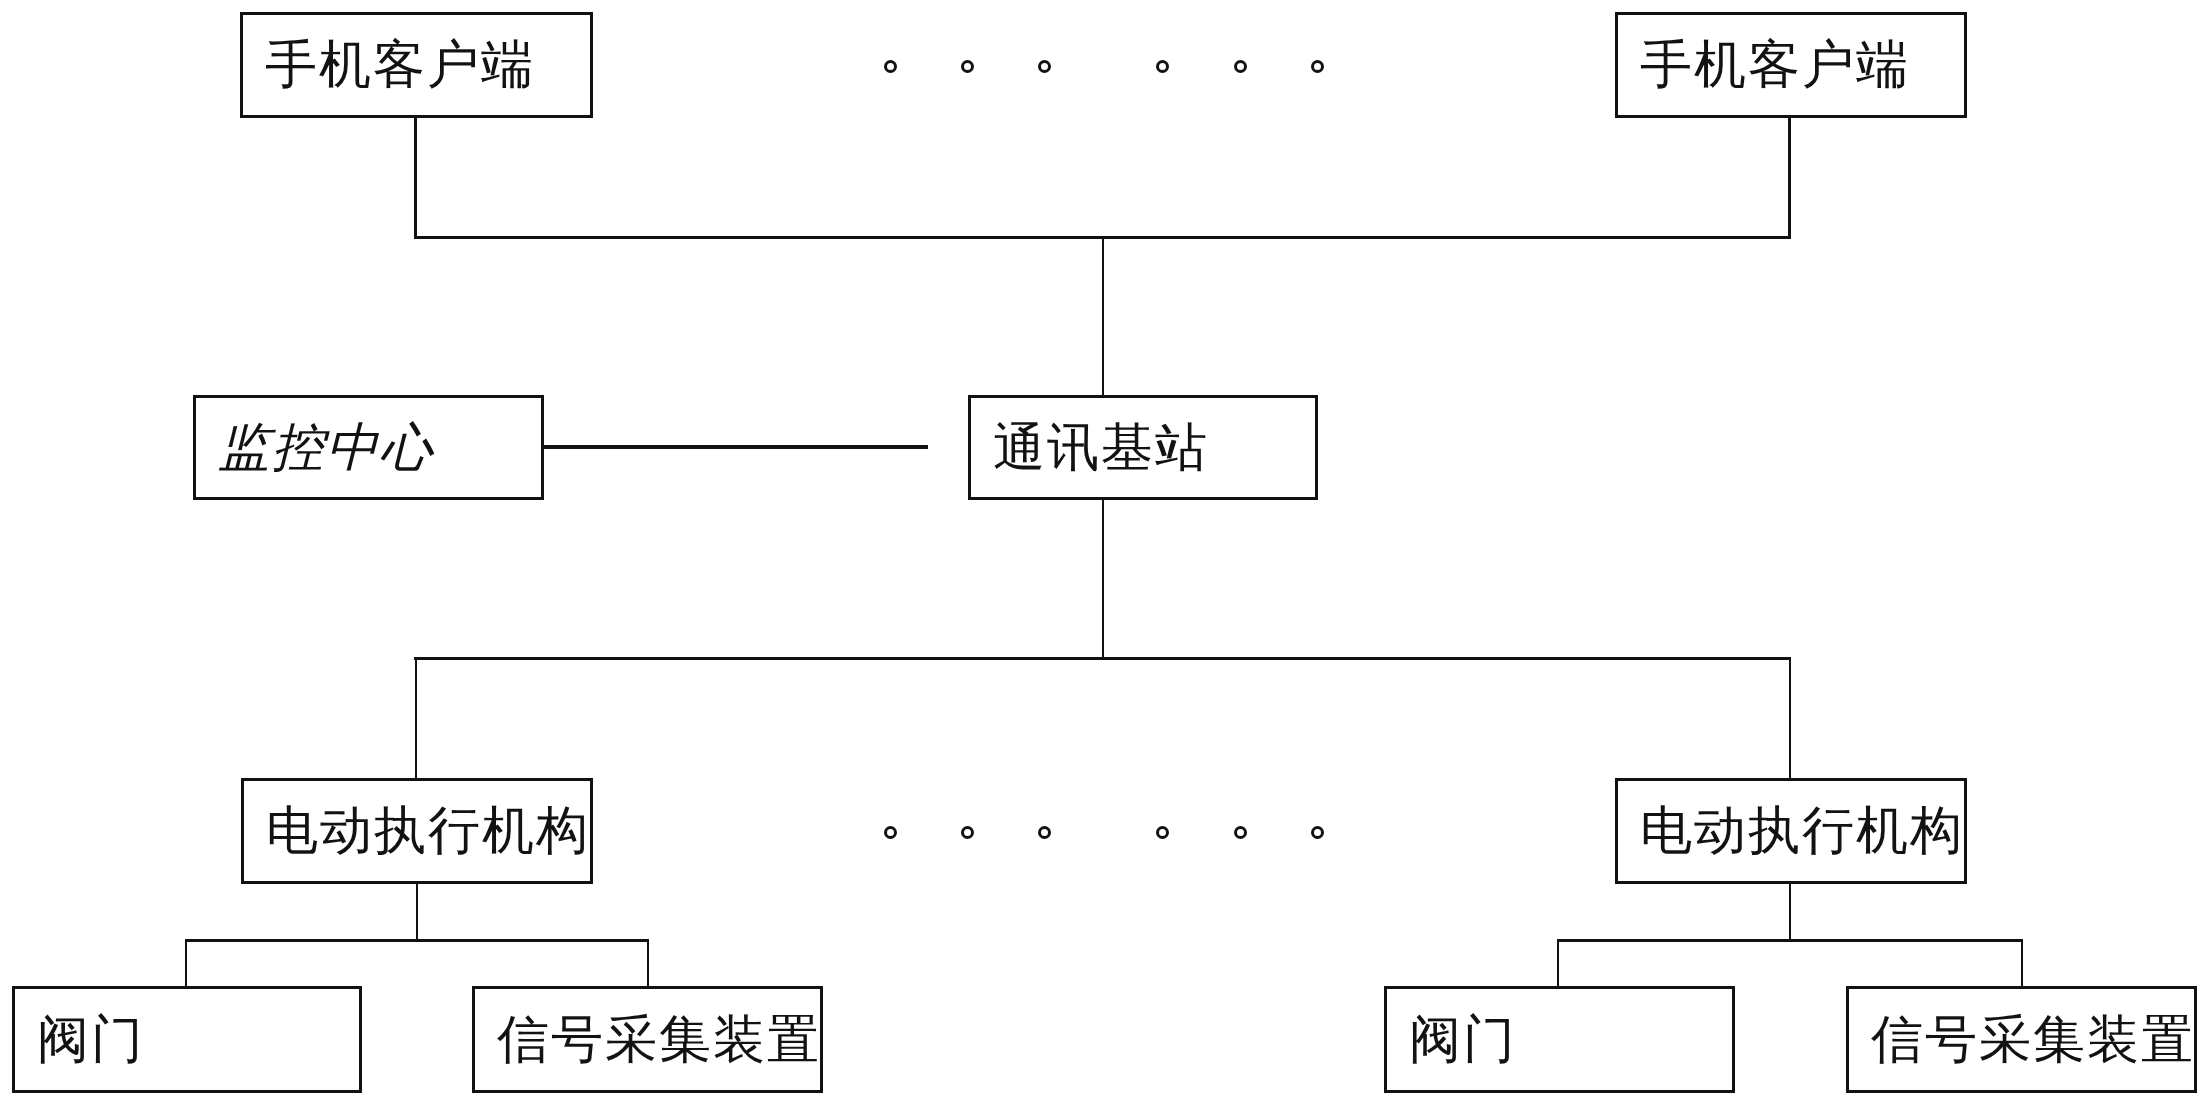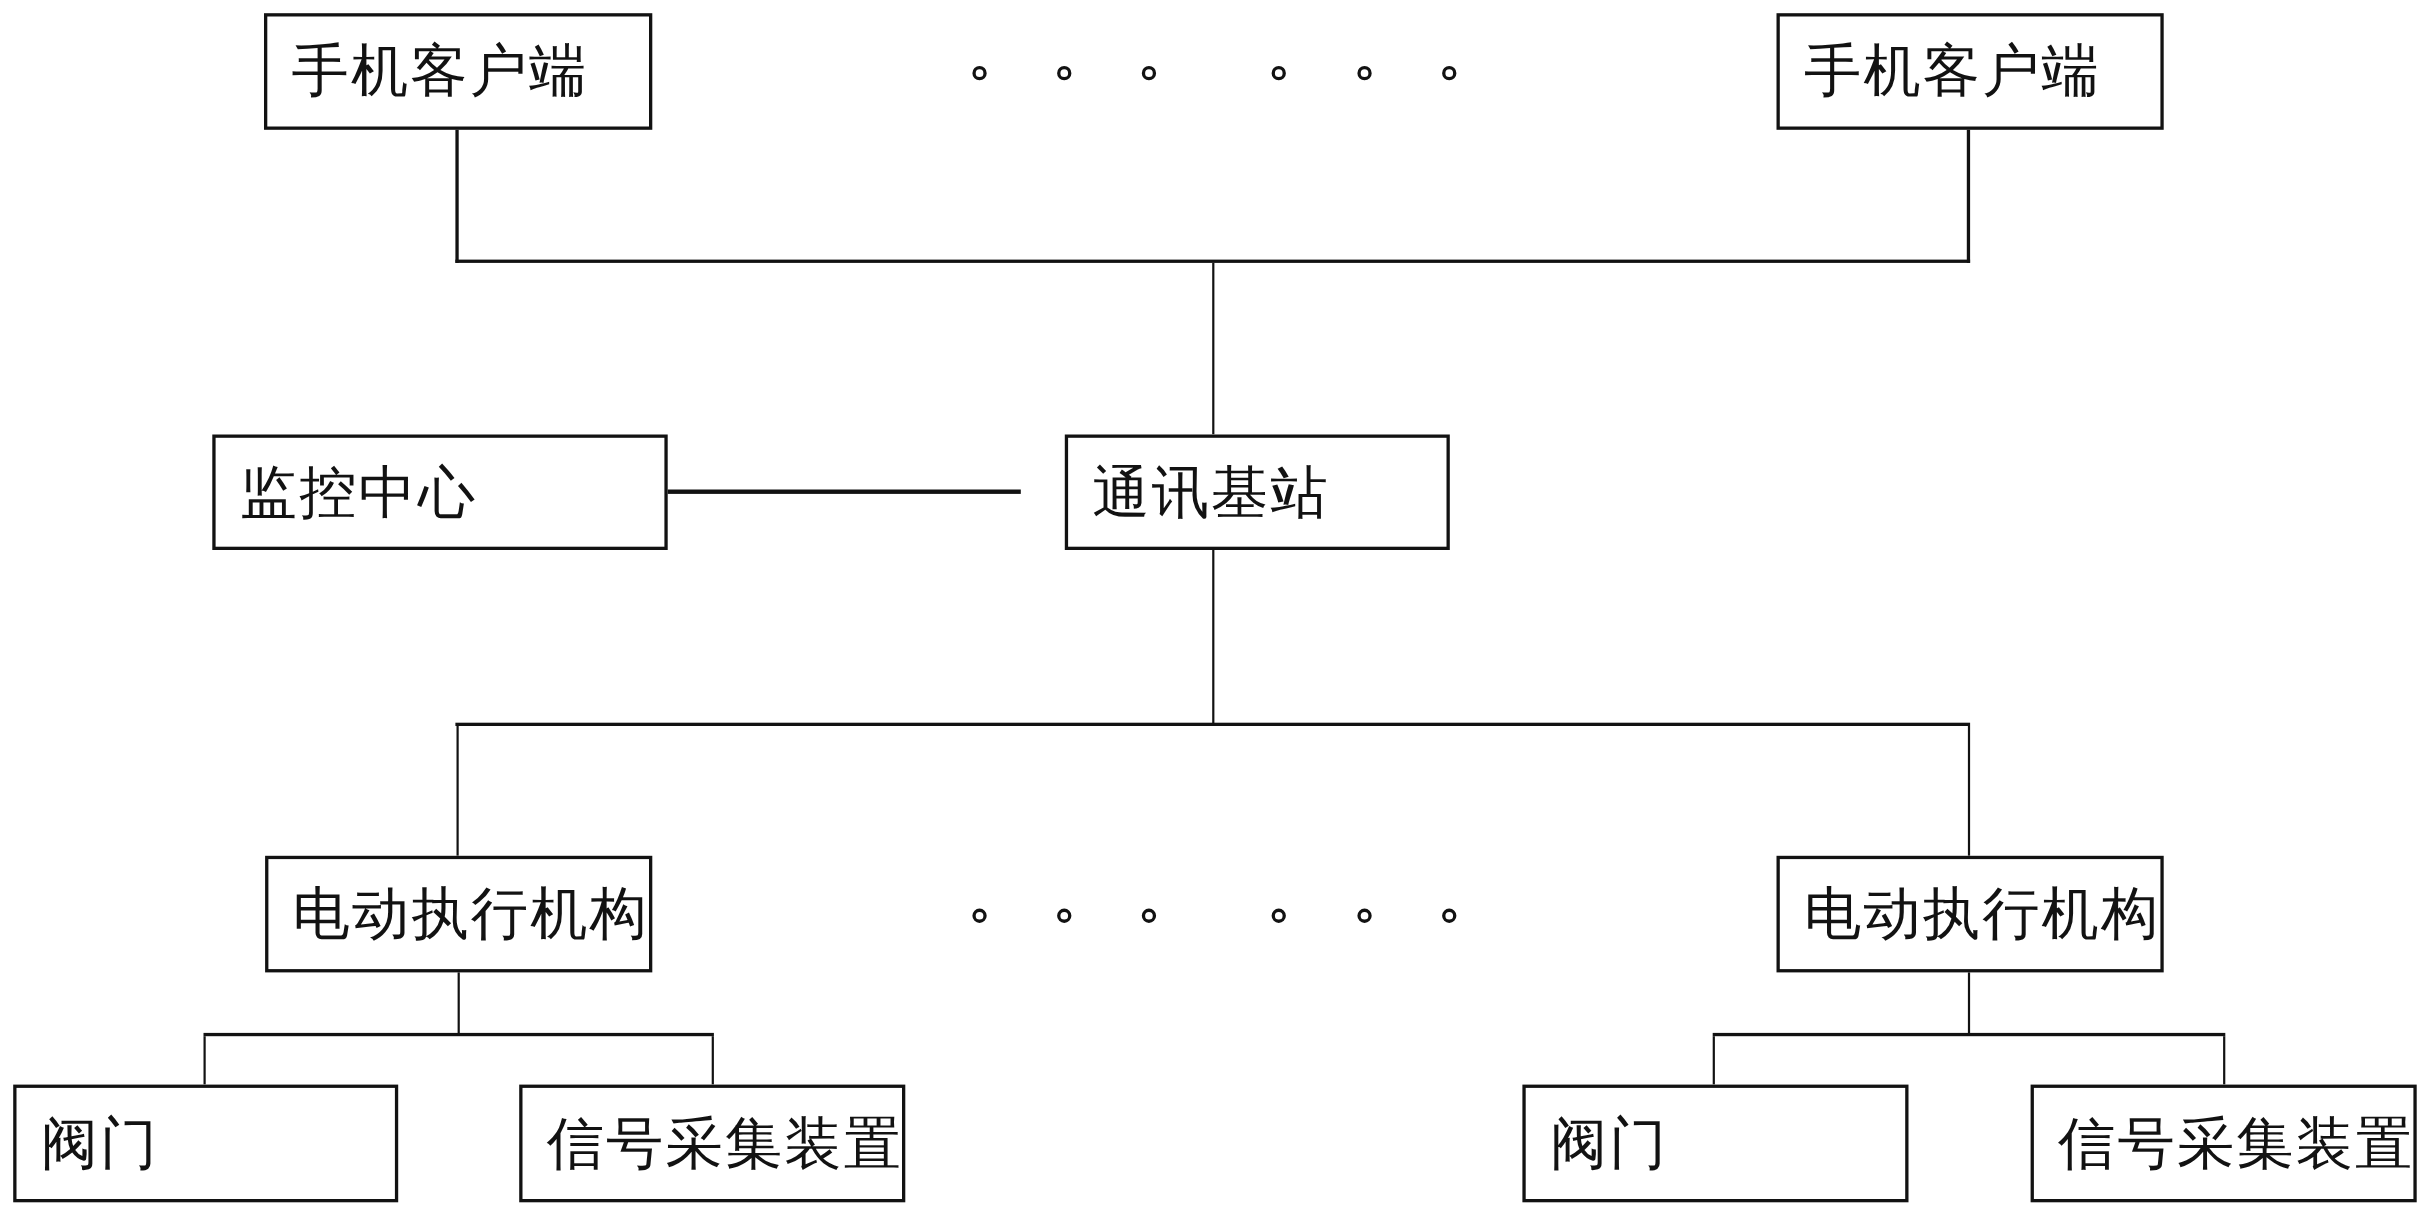--- a/index.html
+++ b/index.html
@@ -88,21 +88,21 @@
   <span class="dot" style="left:1311px;top:826px;"></span>
 
   <div class="node" style="left:240px;top:12px;width:353px;height:106px;">
     <span>手机客户端</span>
   </div>
 
   <div class="node" style="left:1615px;top:12px;width:352px;height:106px;">
     <span>手机客户端</span>
   </div>
 
-  <div class="node" style="left:193px;top:395px;width:414px;height:105px;">
+  <div class="node" style="left:193px;top:395px;width:351px;height:105px;font-style:italic;">
     <span>监控中心</span>
   </div>
 
   <div class="node" style="left:928px;top:395px;width:350px;height:105px;margin-left:40px;">
     <span>通讯基站</span>
   </div>
 
   <div class="node" style="left:241px;top:778px;width:352px;height:106px;">
     <span>电动执行机构</span>
   </div>

